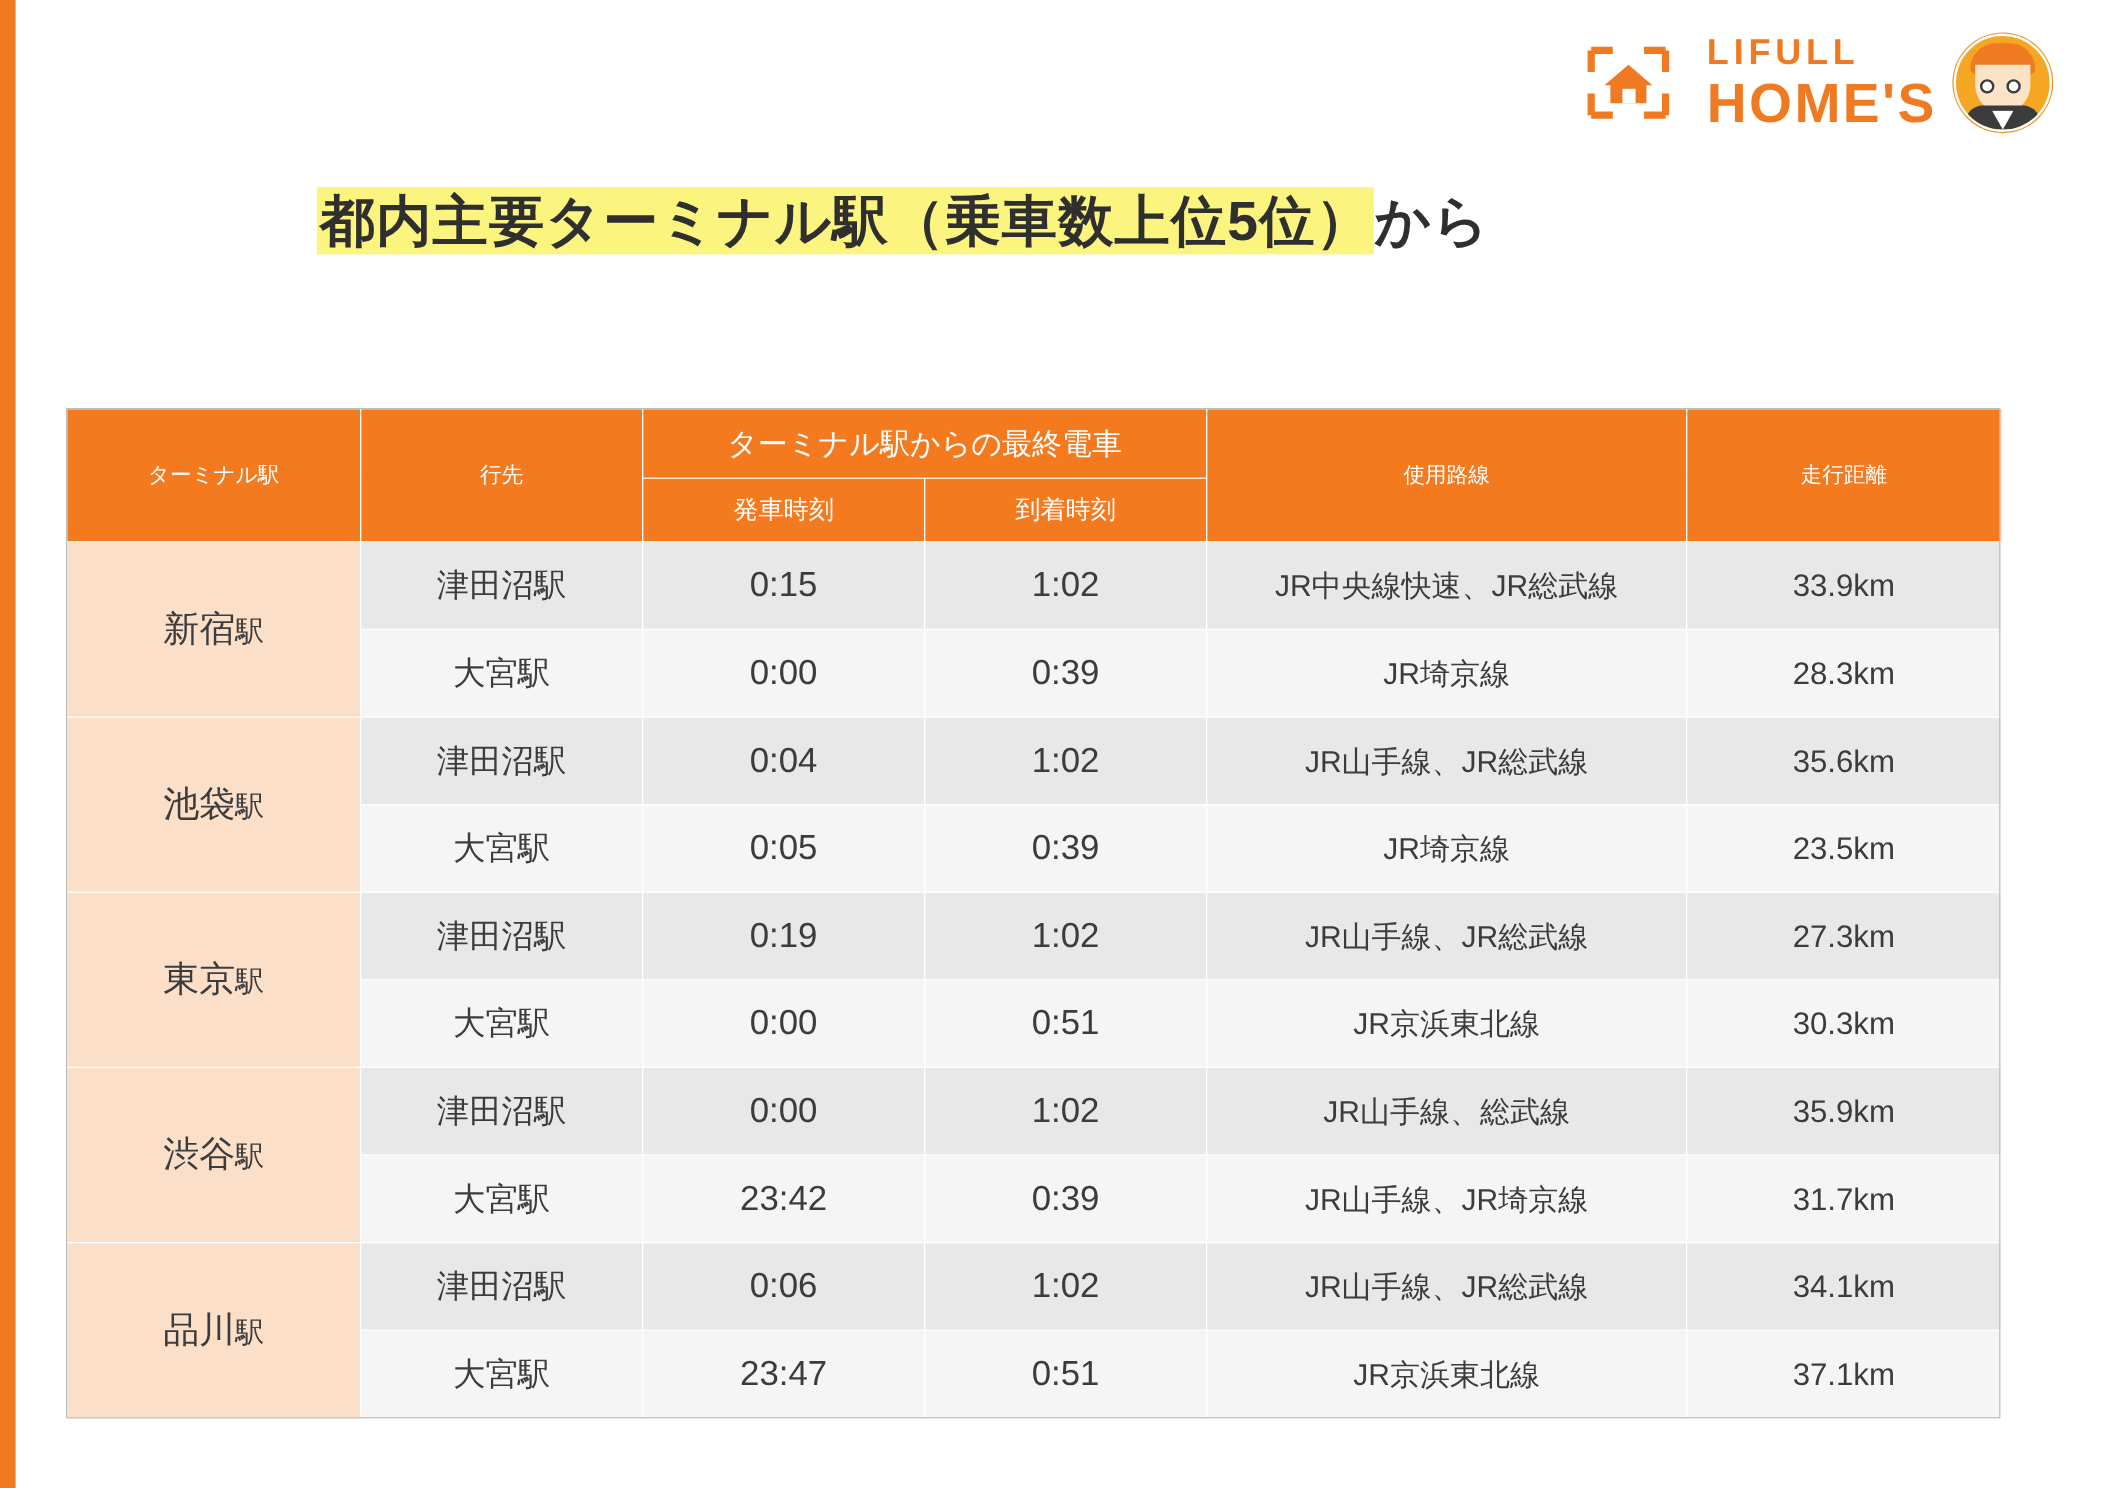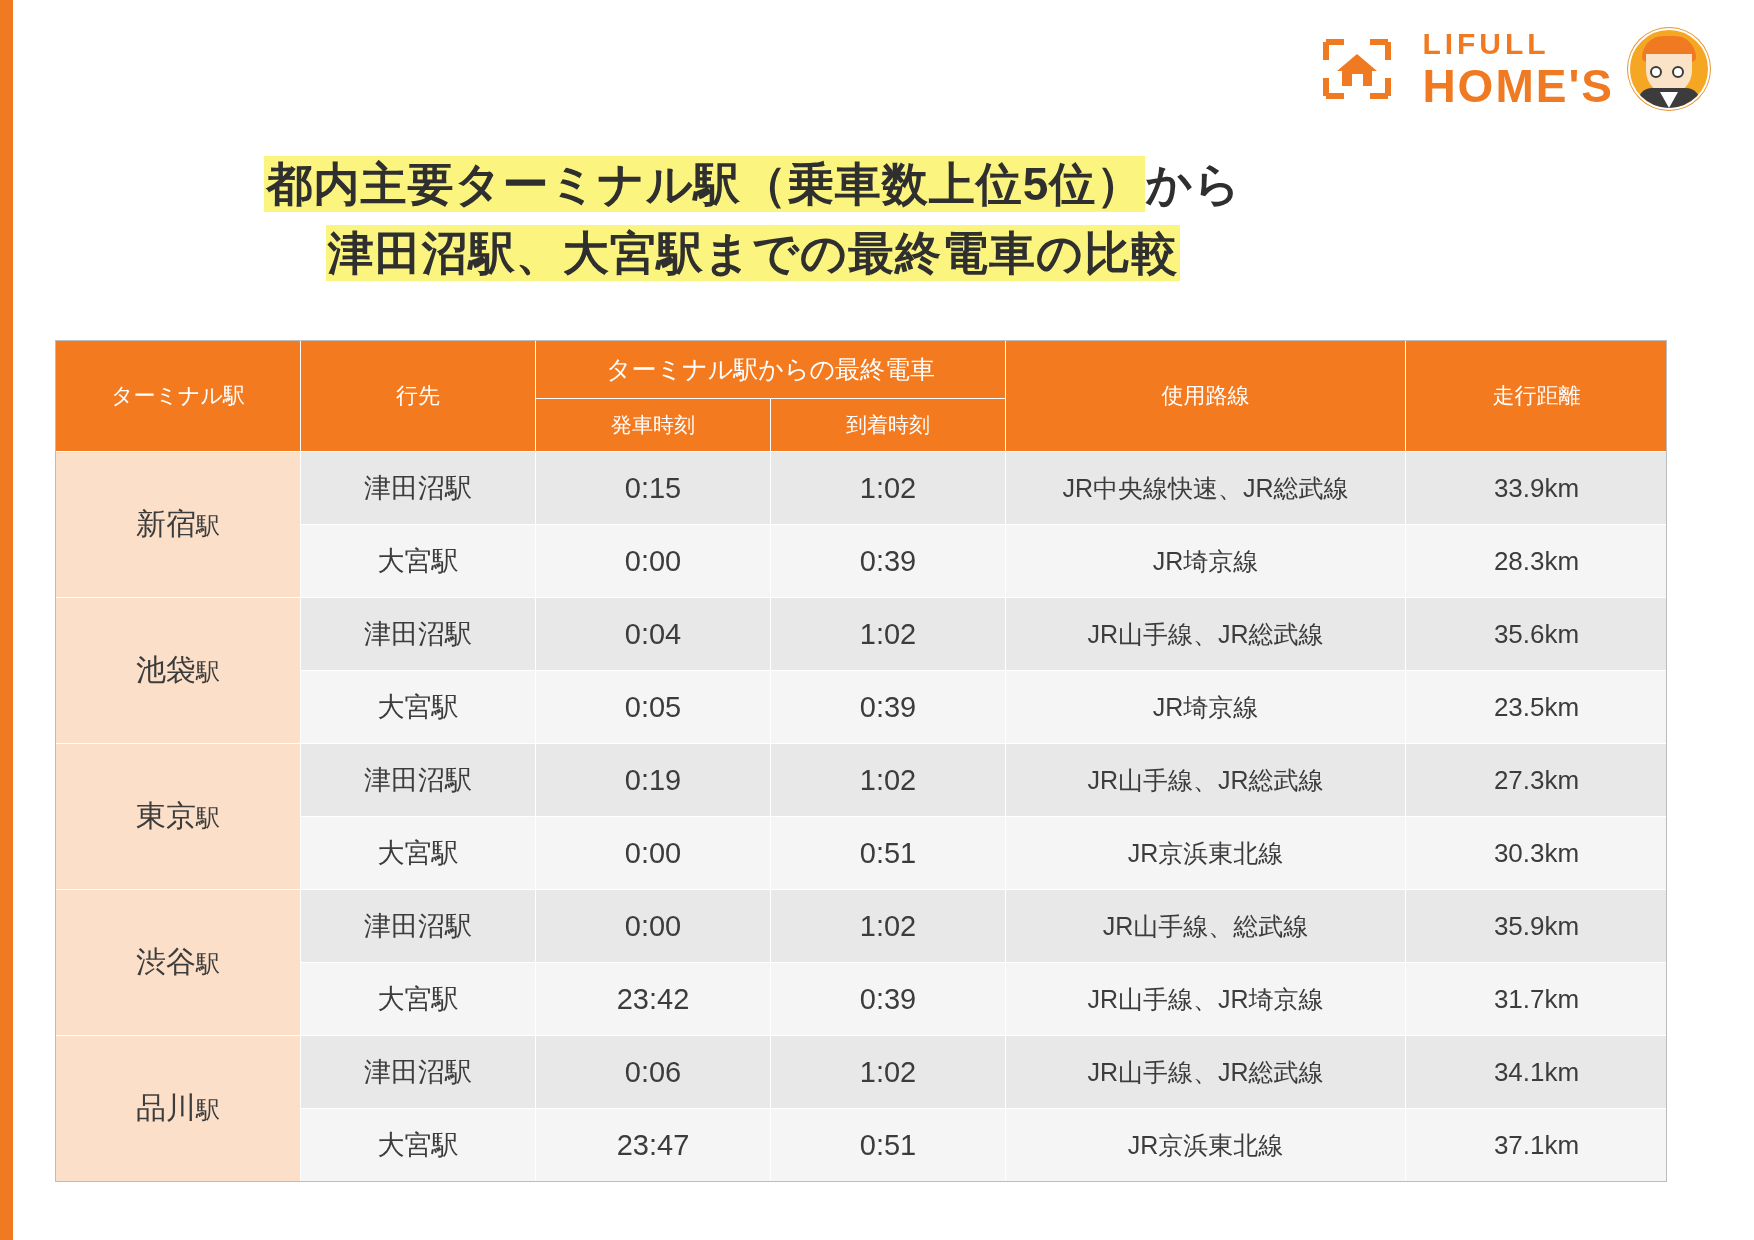--- a/index.html
+++ b/index.html
@@ -147,21 +147,21 @@
     table-layout: fixed;
   }
   table.cmp th, table.cmp td {
     border: 1px solid #ffffff;
     text-align: center;
     vertical-align: middle;
   }
   thead th {
     background: #f47a20;
     color: #ffffff;
-    font-size: 22px;
+    font-size: 18px;
     font-weight: normal;
     padding: 10px 4px;
   }
   thead th.group {
     font-size: 25px;
     padding: 12px 4px;
   }
   thead th.sub {
     font-size: 21px;
     padding: 12px 4px;
@@ -233,23 +233,20 @@
     <div class="eye r"></div>
     <div class="body"></div>
     <div class="collar"></div>
   </div>
 </div>
 
 <div class="title-block">
   <div class="title-line">
     <span class="hl">都内主要ターミナル駅（乗車数上位5位）</span><span>から</span>
   </div>
-  <div class="title-line">
-    <span class="hl">津田沼駅、大宮駅までの最終電車の比較</span>
-  </div>
 </div>
 
 <div class="table-wrap">
   <table class="cmp">
     <colgroup>
       <col class="c-terminal">
         <col class="c-dest">
         <col class="c-dep">
         <col class="c-arr">
         <col class="c-line">

